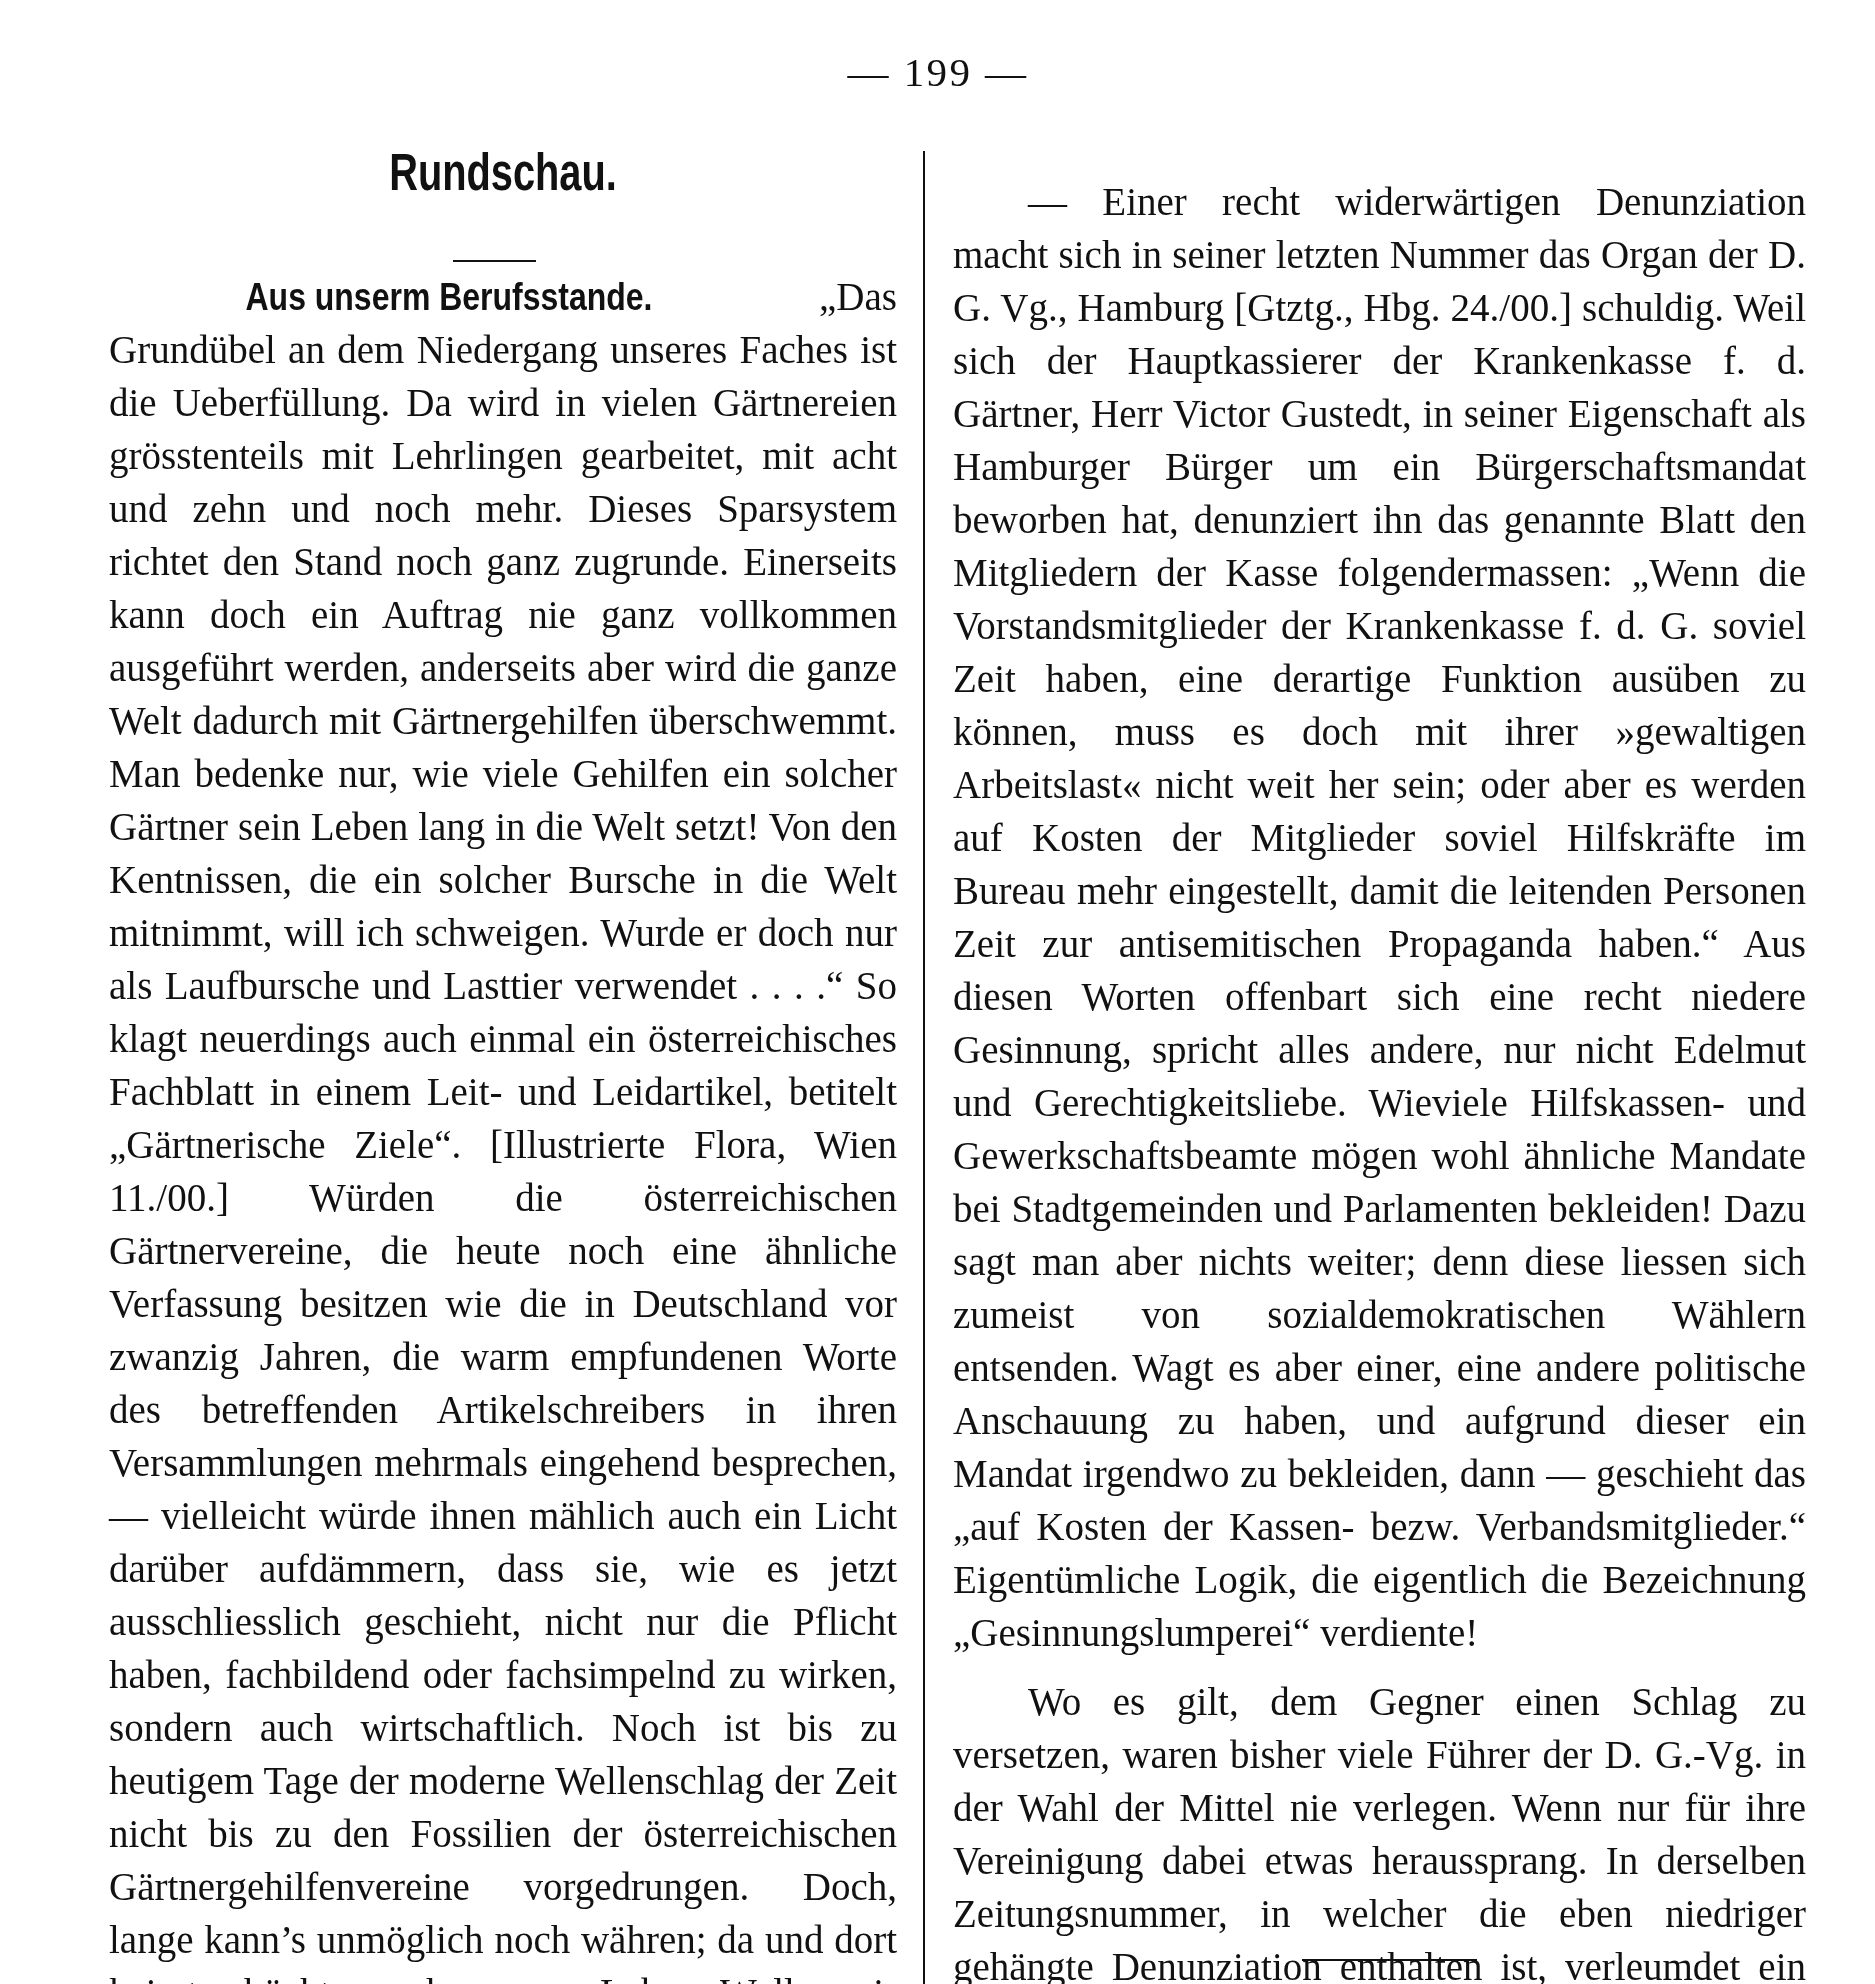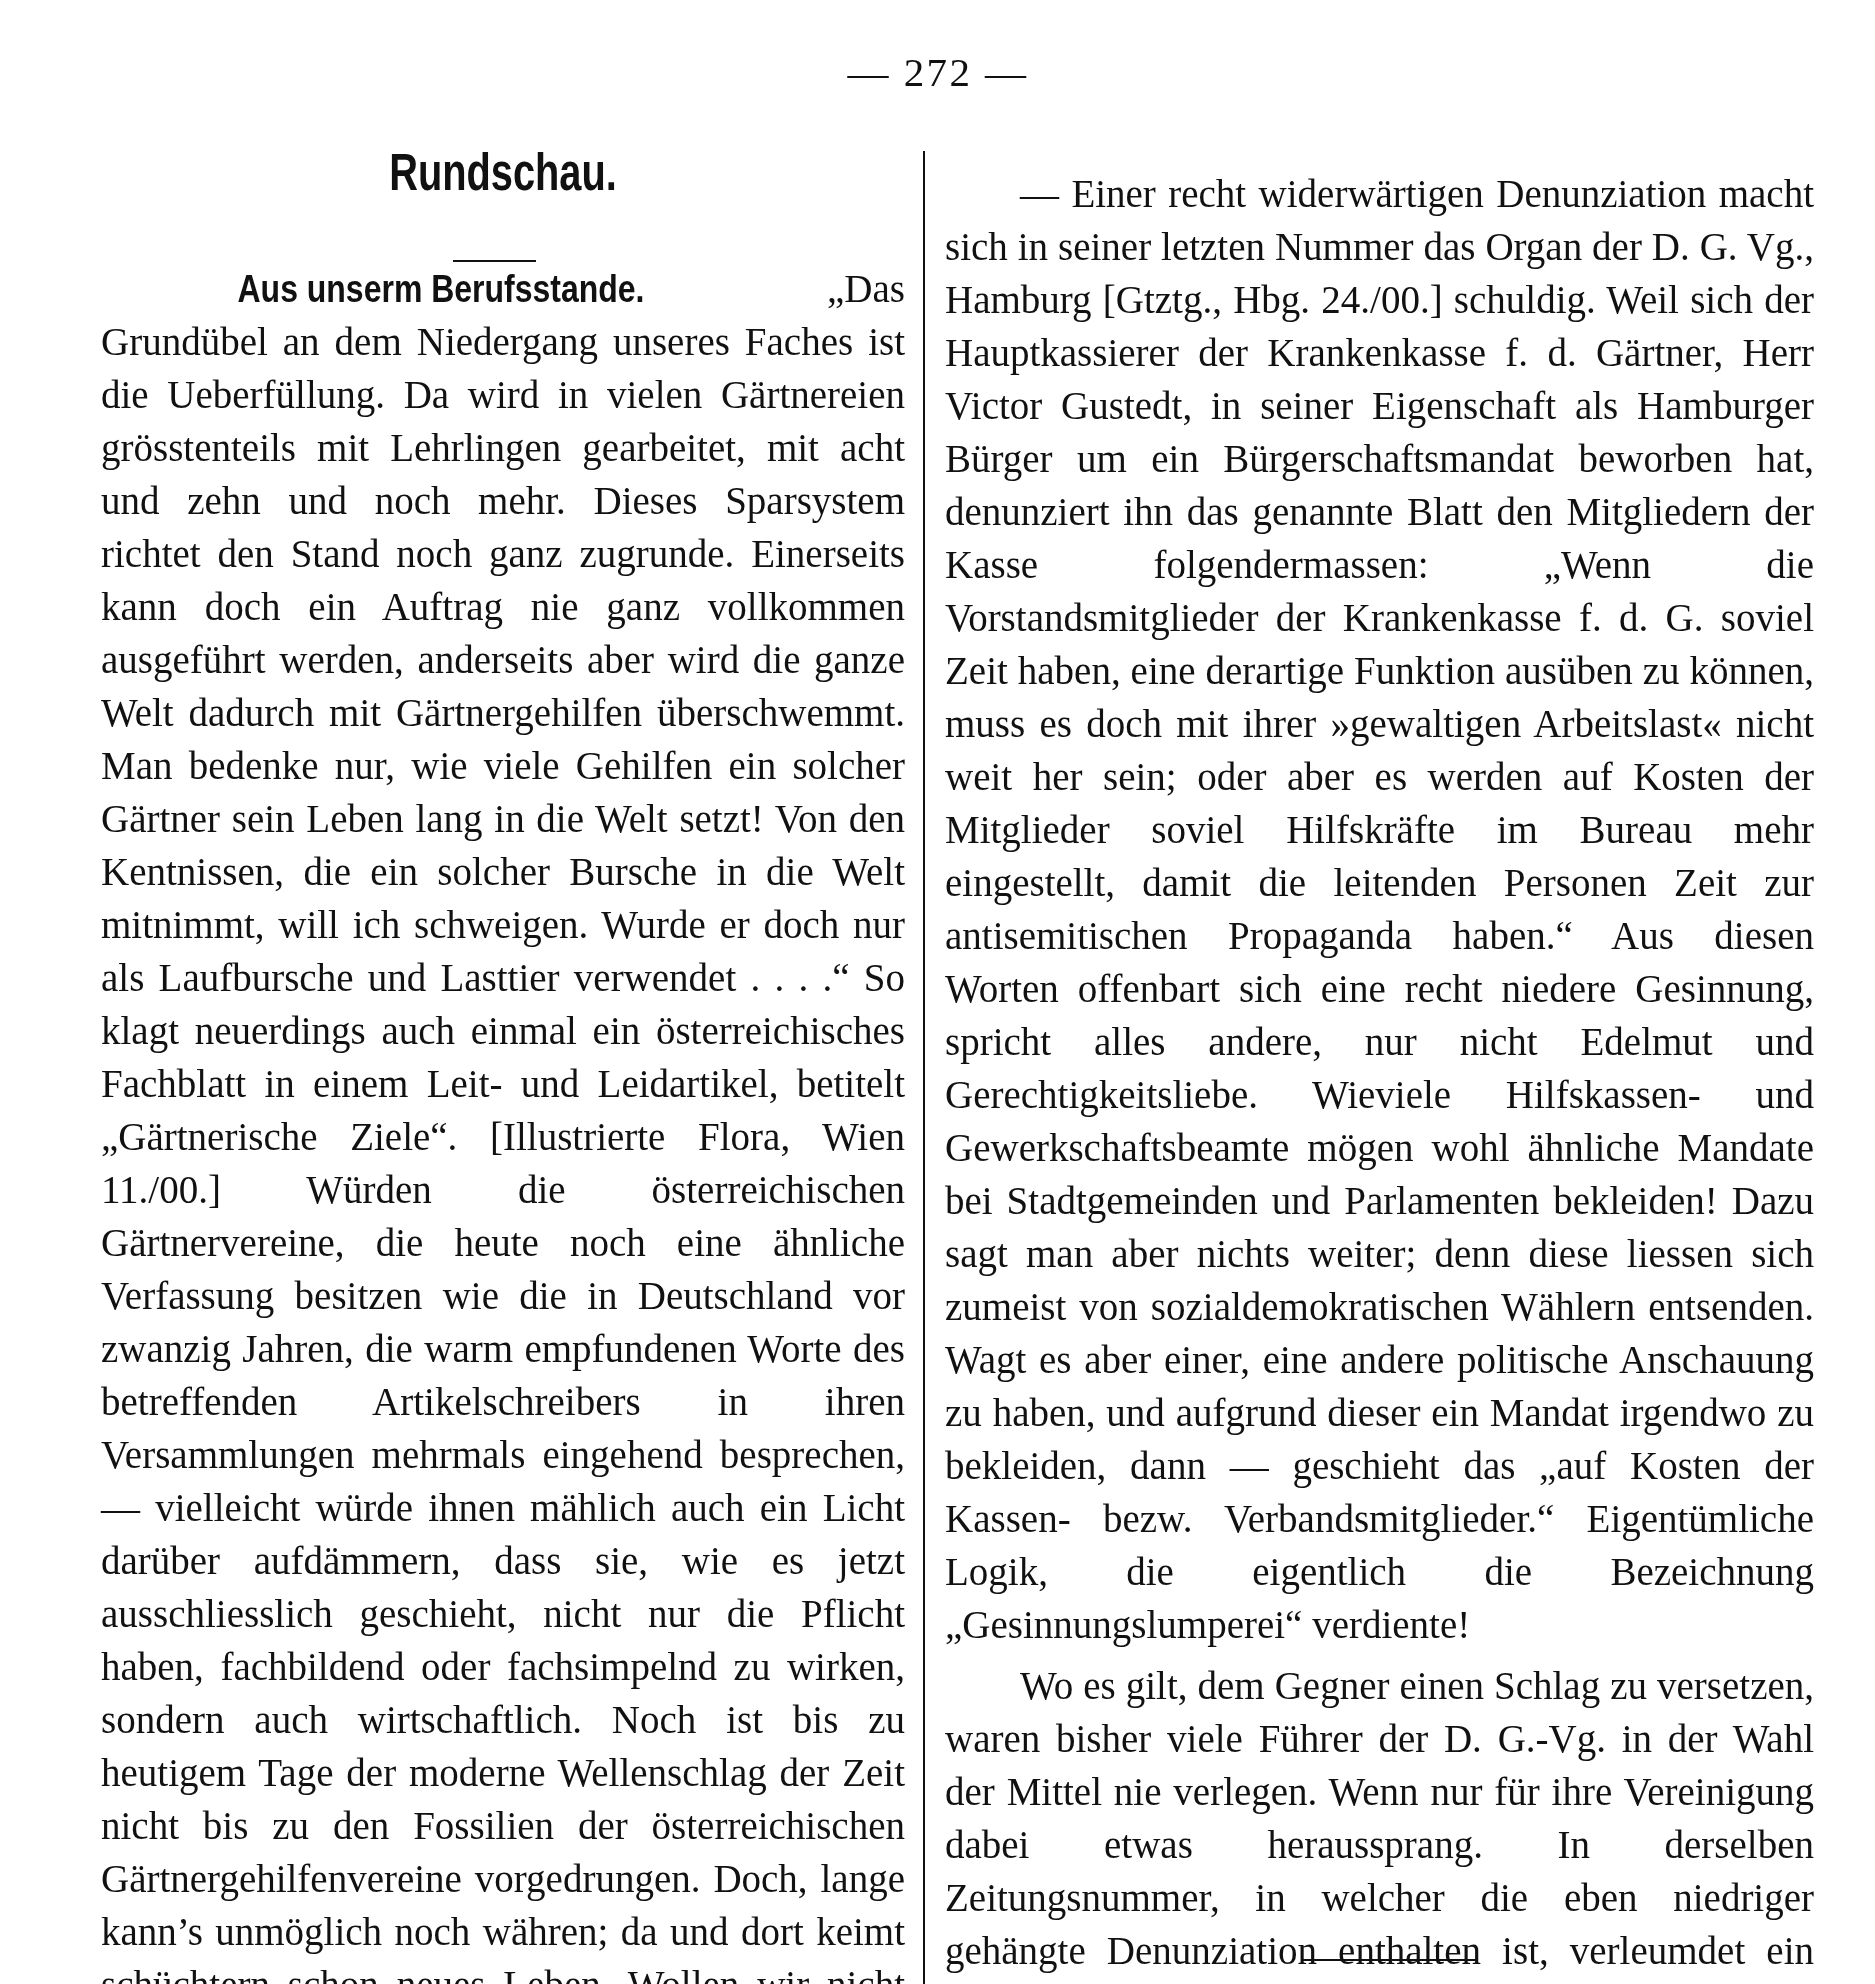--- a/index.html
+++ b/index.html
@@ -2,38 +2,38 @@
 <html style="font-size:6.4px"><head>
 <meta charset="utf-8">
 <style>
   html, body { margin: 0; padding: 0; background: #ffffff; }
   body { width: 1876px; height: 2673px; position: relative; overflow: hidden;
          font-family: "Liberation Serif", "DejaVu Serif", serif; color: #111; }
   .page-number { position: absolute; top: 48px; left: 0; width: 1876px; text-align: center;
                  font-size: 41px; letter-spacing: 2.4px; }
   .col { position: absolute; font-size: 39px; line-height: 53px; text-align: justify;
          hyphens: manual; }
-  .col p { margin: 8px; text-indent: 0; }
+  .col p { margin: 16px; text-indent: 0; }
   .col p.ind { text-indent: 75px; }
   .left { left: 93px; top: 254px; width: 820px; }
   .right { left: 937px; top: 159px; width: 885px; }
   .col-rule { position: absolute; left: 923px; top: 151px; width: 2px; height: 2056px; background: #111; }
   .title { position: absolute; font-family: "Liberation Sans", "DejaVu Sans", sans-serif; font-weight: bold;
            transform: scaleX(0.78); transform-origin: center; text-align: center; }
   .t-rundschau { left: 93px; width: 820px; top: 143px; font-size: 51px; }
   .short-rule { position: absolute; height: 2.4px; background: #111; }
   .sr1 { left: 453px; width: 83px; top: 260px; }
   .sr2 { left: 1302px; width: 175px; top: 1959px; }
   .lead { font-family: "Liberation Sans", "DejaVu Sans", sans-serif; font-weight: bold;
           display: inline-block; transform: scaleX(0.82); transform-origin: left; margin-right: -28px; }
 </style>
 </head>
 <body>
 
-<div class="page-number">— 272 —</div>
+<div class="page-number">— 199 —</div>
 
 <div class="title t-rundschau">Rundschau.</div>
 <div class="short-rule sr1"></div>
 
 <div class="col-rule"></div>
 
 <div class="col left">
   <p class="ind"><span class="lead">Aus unserm Berufsstande.</span> <span>„Das Grundübel an dem Niedergang unseres Faches ist die Ueberfüllung. Da wird in vielen Gärtnereien grösstenteils mit Lehrlingen gearbeitet, mit acht und zehn und noch mehr. Dieses Sparsystem richtet den Stand noch ganz zugrunde. Einerseits kann doch ein Auftrag nie ganz vollkommen ausgeführt werden, anderseits aber wird die ganze Welt dadurch mit Gärtnergehilfen überschwemmt. Man bedenke nur, wie viele Gehilfen ein solcher Gärtner sein Leben lang in die Welt setzt! Von den Kentnissen, die ein solcher Bursche in die Welt mitnimmt, will ich schweigen. Wurde er doch nur als Laufbursche und Lasttier verwendet . . . .“ So klagt neuerdings auch einmal ein österreichisches Fachblatt in einem Leit- und Leidartikel, betitelt „Gärtnerische Ziele“. [Illustrierte Flora, Wien 11./00.] Würden die österreichischen Gärtnervereine, die heute noch eine ähnliche Verfassung besitzen wie die in Deutschland vor zwanzig Jahren, die warm empfundenen Worte des betreffenden Artikelschreibers in ihren Versammlungen mehrmals eingehend besprechen, — vielleicht würde ihnen mählich auch ein Licht darüber aufdämmern, dass sie, wie es jetzt ausschliesslich geschieht, nicht nur die Pflicht haben, fachbildend oder fachsimpelnd zu wirken, sondern auch wirtschaftlich. Noch ist bis zu heutigem Tage der moderne Wellenschlag der Zeit nicht bis zu den Fossilien der österreichischen Gärtnergehilfenvereine vorgedrungen. Doch, lange kann’s unmöglich noch währen; da und dort keimt schüchtern schon neues Leben. Wollen wir nicht ein wenig helfen, dass es sich etwas schneller entfaltet? . . . .</span></p>
 
 </div>

